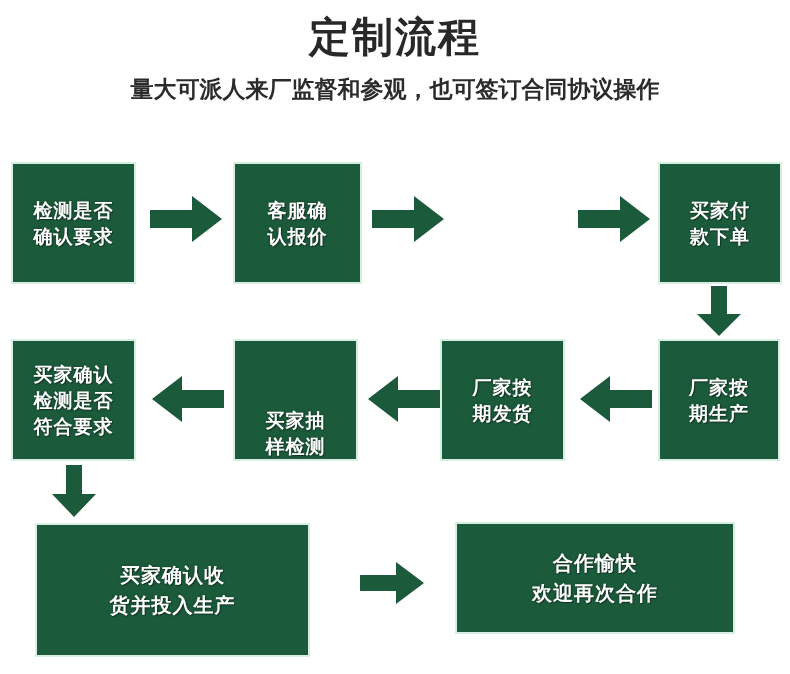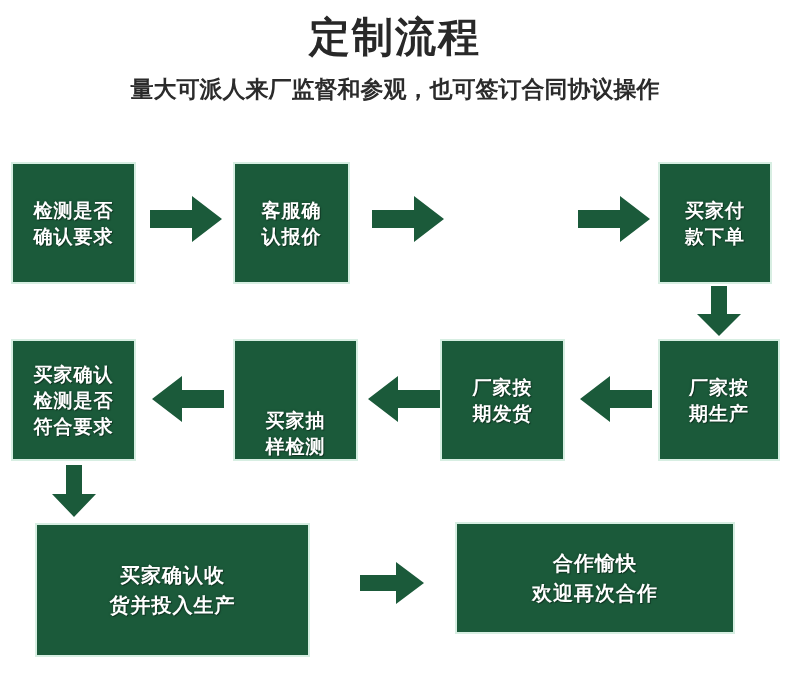--- a/index.html
+++ b/index.html
@@ -90,39 +90,39 @@
     <span class="label">检测是否
 确认要求</span>
   </div>
 
   <div class="arrow" style="left:150px; top:196px;">
     <svg width="72" height="46" viewBox="0 0 72 46" aria-hidden="true">
       <polygon points="0,14 42,14 42,0 72,23 42,46 42,32 0,32" fill="#1b5a3a"></polygon>
     </svg>
   </div>
 
-  <div class="node" style="left:233px; top:162px; width:117px; height:122px;">
+  <div class="node" style="left:233px; top:162px; width:129px; height:122px;">
     <span class="label">客服确
 认报价</span>
   </div>
 
   <div class="arrow" style="left:372px; top:196px;">
     <svg width="72" height="46" viewBox="0 0 72 46" aria-hidden="true">
       <polygon points="0,14 42,14 42,0 72,23 42,46 42,32 0,32" fill="#1b5a3a"></polygon>
     </svg>
   </div>
 
 
   <div class="arrow" style="left:578px; top:196px;">
     <svg width="72" height="46" viewBox="0 0 72 46" aria-hidden="true">
       <polygon points="0,14 42,14 42,0 72,23 42,46 42,32 0,32" fill="#1b5a3a"></polygon>
     </svg>
   </div>
 
-  <div class="node" style="left:658px; top:162px; width:114px; height:122px;">
+  <div class="node" style="left:658px; top:162px; width:124px; height:122px;">
     <span class="label">买家付
 款下单</span>
   </div>
 
   <div class="arrow" style="left:697px; top:286px;">
     <svg width="44" height="50" viewBox="0 0 44 50" aria-hidden="true">
       <polygon points="14,0 30,0 30,28 44,28 22,50 0,28 14,28" fill="#1b5a3a"></polygon>
     </svg>
   </div>
 

